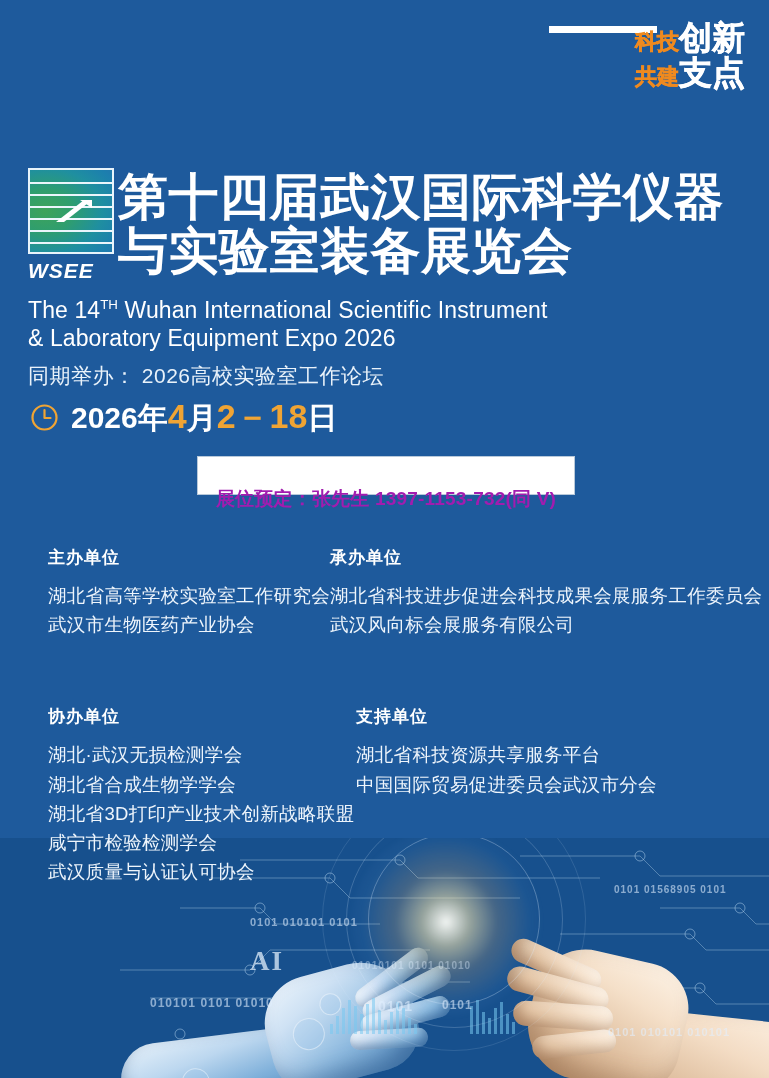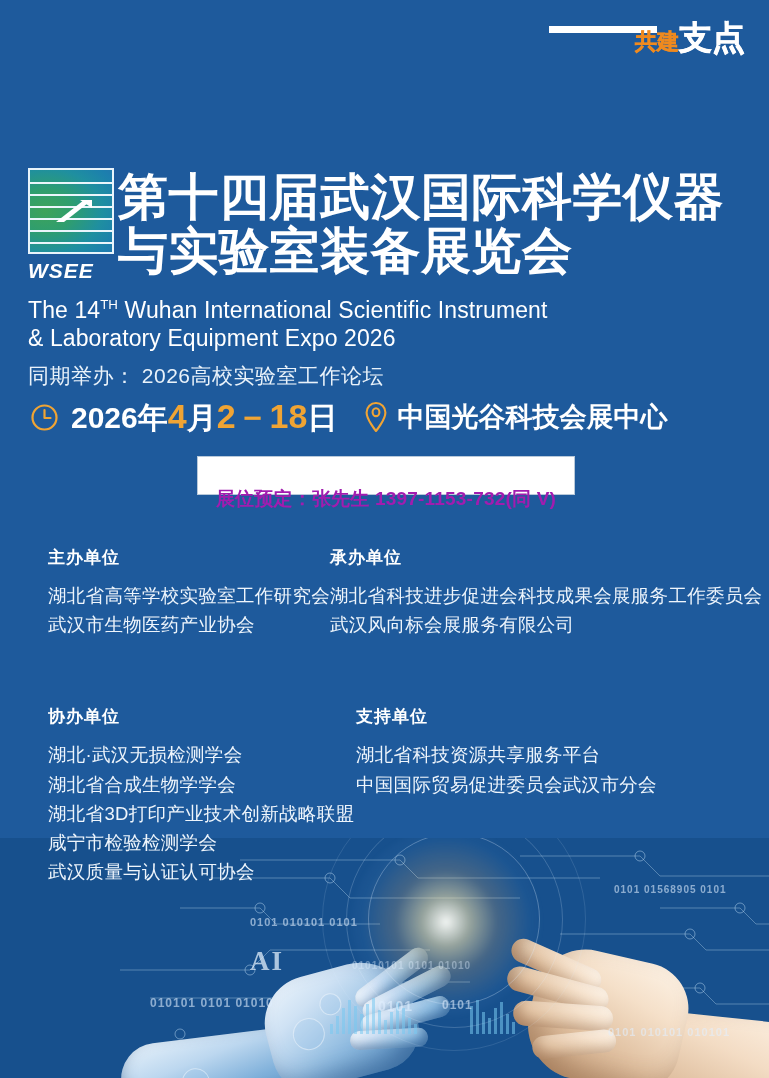--- a/index.html
+++ b/index.html
@@ -501,20 +501,24 @@
     <div class="bits" style="left:378px; top:160px; font-size:14px;">0101</div>
     <div class="bits" style="left:442px; top:160px; font-size:12px;">0101</div>
     <div class="bits" style="left:150px; top:158px; font-size:12px;">010101 0101 01010</div>
     <div class="bits" style="left:614px; top:46px; font-size:10px;">0101 01568905  0101</div>
     <div class="bits" style="left:608px; top:188px; font-size:11px;">0101 010101 010101</div>
     <div class="bits" style="left:352px; top:122px; font-size:10px; color:rgba(226,240,255,0.40);">01010101 0101 01010</div>
   </div>
 
   <div id="slogan">
     <span class="bar"></span>
+    <div class="row row1">
+      <span class="sl-orange small">科技</span>
+      <span class="sl-white big">创新</span>
+    </div>
     <div class="row row2">
       <span class="sl-orange small">共建</span>
       <span class="sl-white big">支点</span>
     </div>
   </div>
 
   <div id="logo-block">
     <div id="logo-mark">
       <span class="stripe" style="top:12px"></span>
       <span class="stripe" style="top:24px"></span>
@@ -550,29 +554,20 @@
         <path d="M14.5,7 L14.5,15 L20.5,15" fill="none" stroke="#f0a434" stroke-width="2.2" stroke-linecap="round" stroke-linejoin="round"></path>
       </svg>
     </span>
     <span class="date-text">
       <span class="dt-white">2026年</span>
         <span class="dt-accent dt-big">4</span>
         <span class="dt-white">月</span>
         <span class="dt-accent dt-big">2－18</span>
         <span class="dt-white">日</span>
     </span>
-    <span id="venue-group">
-      <span class="ic">
-        <svg width="26" height="32" viewBox="0 0 26 32">
-          <path d="M13,2 C7.8,2 3.6,6.2 3.6,11.4 C3.6,18.6 13,30 13,30 C13,30 22.4,18.6 22.4,11.4 C22.4,6.2 18.2,2 13,2 Z" fill="none" stroke="#f0a434" stroke-width="2.1" stroke-linejoin="round"></path>
-          <ellipse cx="13" cy="11.2" rx="3.4" ry="3.9" fill="none" stroke="#f0a434" stroke-width="2.1"></ellipse>
-        </svg>
-      </span>
-      <span class="venue-text">中国光谷科技会展中心</span>
-    </span>
   </div>
 
   <div id="booth-box">
     <span class="booth-text">展位预定：张先生  1397-1153-732(同 V)</span>
   </div>
 
   <div id="orgs">
     <div class="org-row row1">
       <div class="org-col left">
         <div class="org-title">主办单位</div>

